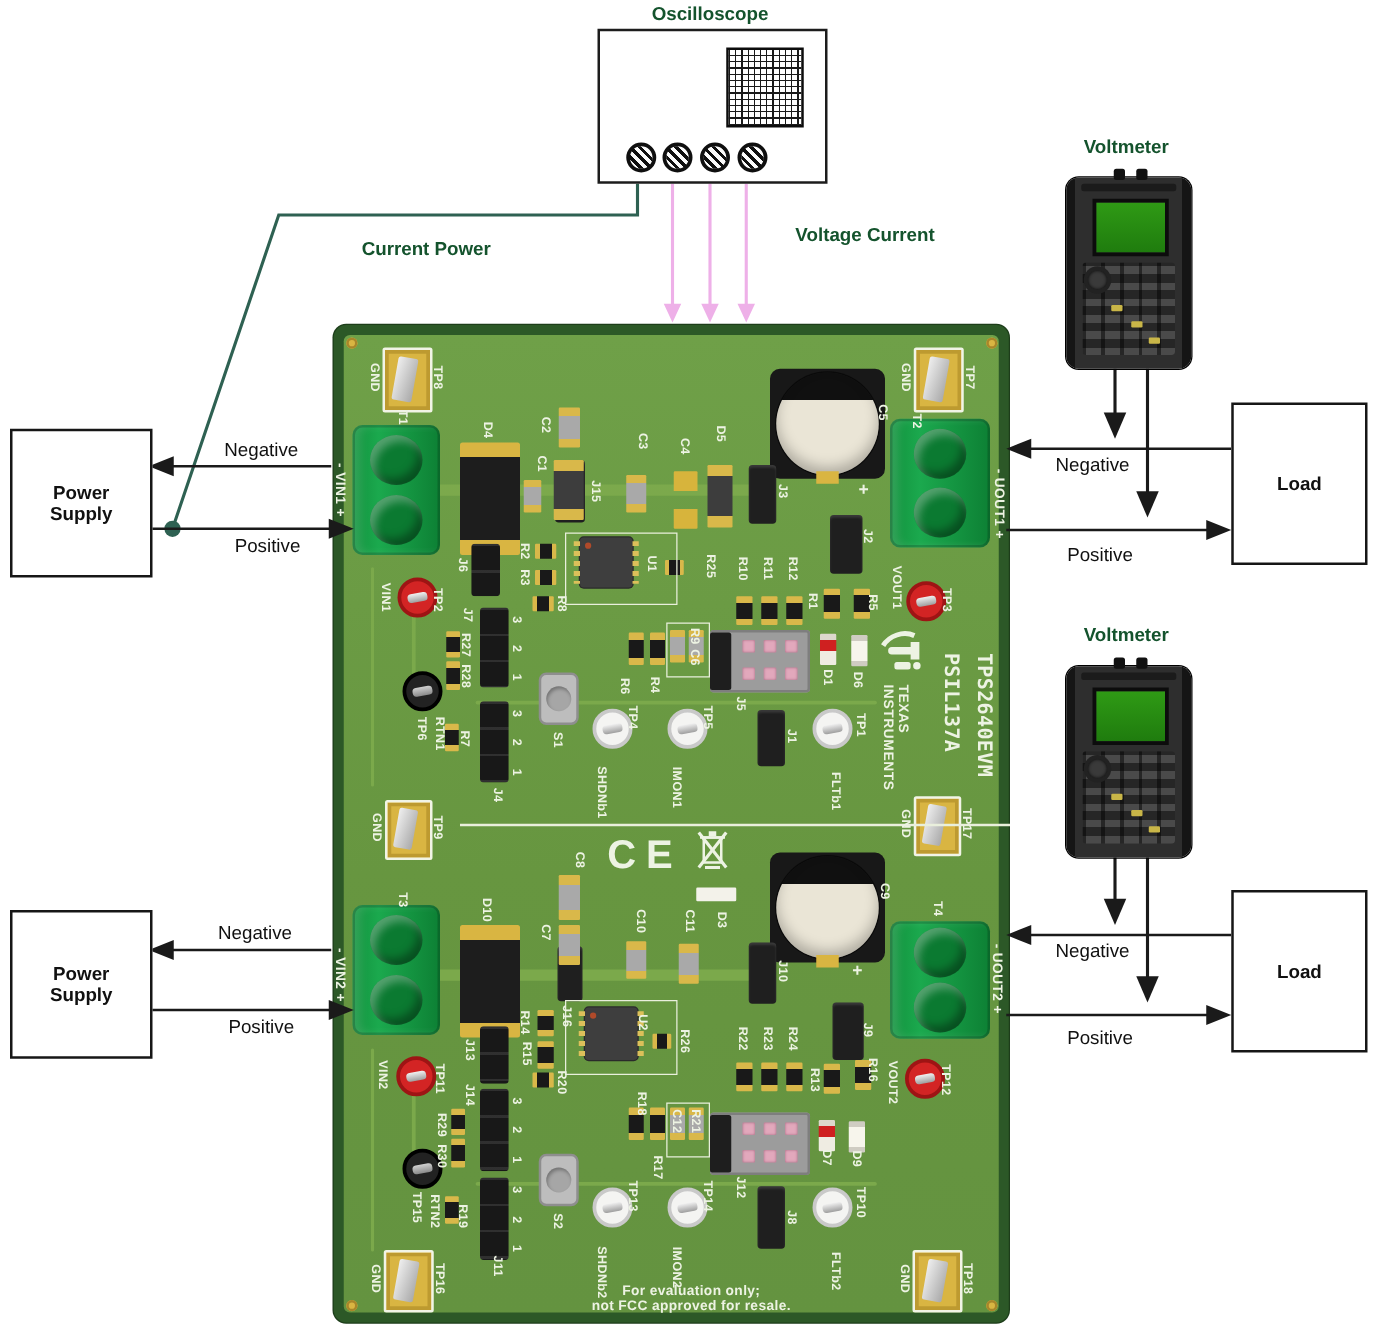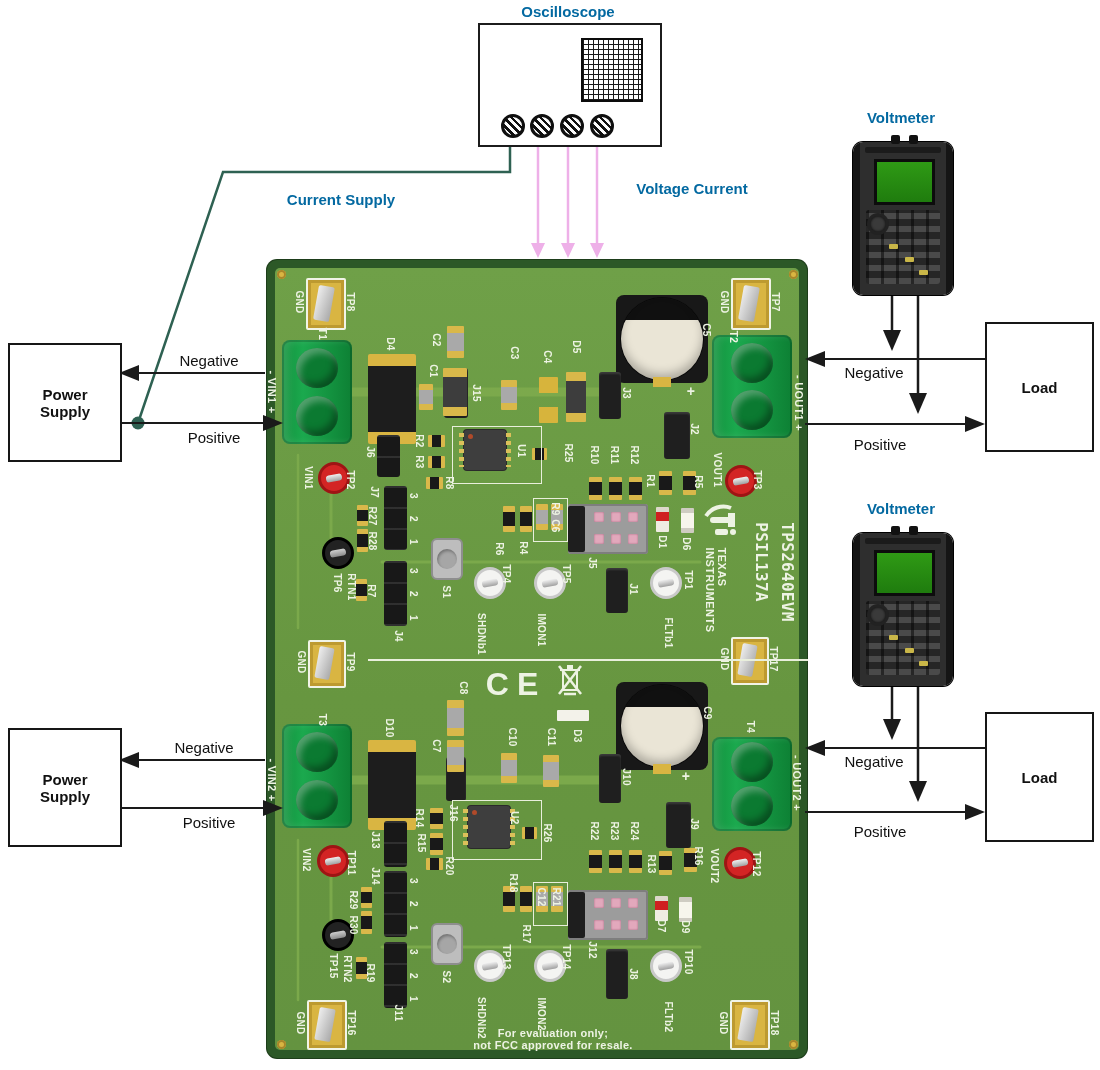--- a/index.html
+++ b/index.html
@@ -62,21 +62,21 @@
   .bar{background:#f3f2ea}
   .skbox{position:absolute;border:1.5px solid #e9efdc;z-index:5}
   .skline{position:absolute;background:#e9efdc;z-index:5}
 
   .bl{position:absolute;writing-mode:vertical-rl;transform:translate(-50%,-50%);white-space:pre;
       font:bold 10px "Liberation Sans",sans-serif;color:#edf3e3;z-index:6;letter-spacing:.3px}
   .bl.h{writing-mode:horizontal-tb}
   .wl{font:15px "Liberation Sans",sans-serif;font-weight:400;color:#101010;letter-spacing:0;z-index:8}
 
   .ttl{position:absolute;transform:translateX(-50%);font:bold 15px "Liberation Sans",sans-serif;
-      color:#0369a1;z-index:8;white-space:nowrap}
+      color:#14532d;z-index:8;white-space:nowrap}
   .t-osc{left:568px;top:3px}.t-cp{left:341px;top:191px}.t-vp{left:692px;top:180px}
   .t-vm1{left:901px;top:109px}.t-vm2{left:901px;top:500px}
 
   .obox{position:absolute;background:#fff;border:2px solid #161616;z-index:8;display:flex;align-items:center;
       justify-content:center;text-align:center;font:bold 15px "Liberation Sans",sans-serif;color:#111}
   .ps1{left:8px;top:343px;width:110px;height:115px}
   .ps2{left:8px;top:728px;width:110px;height:115px}
   .ld1{left:985px;top:322px;width:105px;height:126px}
   .ld2{left:985px;top:712px;width:105px;height:126px}
   .wrap2{width:70px}
@@ -129,21 +129,21 @@
 
   <div class="ttl t-osc">Oscilloscope</div>
   <div class="osc">
     <div class="osc-screen"></div>
     <div class="bnc b1"></div>
     <div class="bnc b2"></div>
     <div class="bnc b3"></div>
     <div class="bnc b4"></div>
   </div>
 
-  <div class="ttl t-cp">Current Supply</div>
+  <div class="ttl t-cp">Current Power</div>
   <div class="ttl t-vp">Voltage Current</div>
 
   <div class="obox ps1">
     <span class="wrap2">Power Supply</span>
     </div>
   <div class="obox ps2">
     <span class="wrap2">Power Supply</span>
     </div>
   <div class="obox ld1">
     <span>Load</span>

